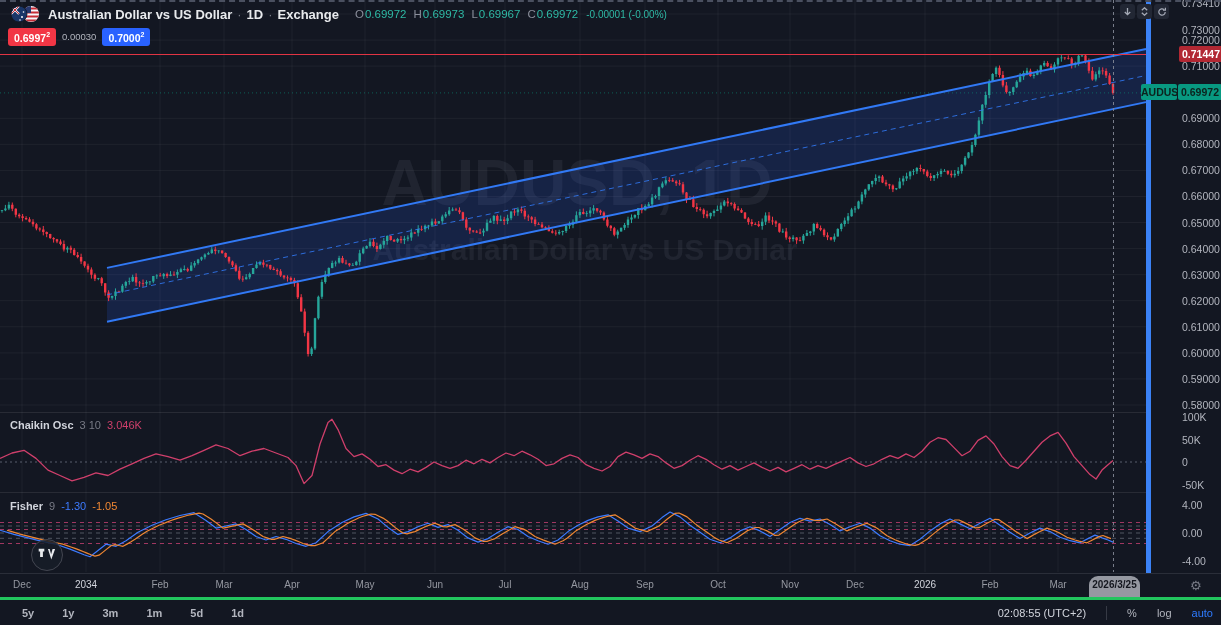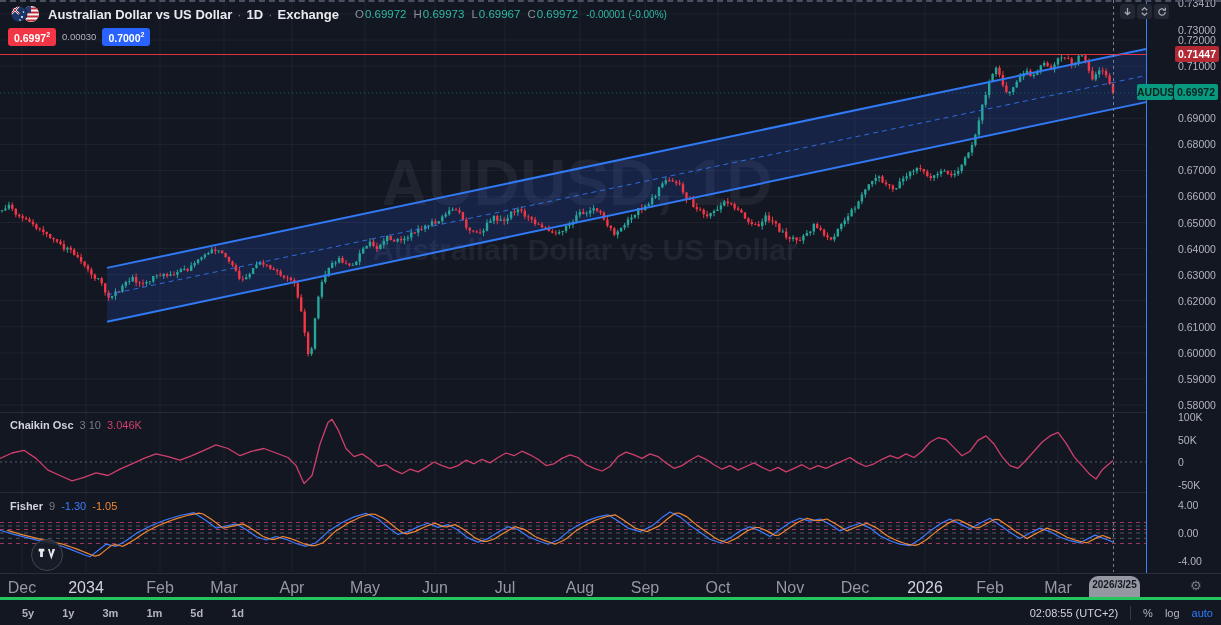--- a/index.html
+++ b/index.html
@@ -27,34 +27,34 @@
   .chip-red sup,.chip-blue sup{font-size:7px;}
   .spread{font-size:9.5px;color:#b2b5be;}
   
   .pane-btns{position:absolute;left:1120px;top:4px;z-index:35;display:flex;gap:2px;}
   .pbtn{width:15px;height:15px;background:#222734;border-radius:3px;display:flex;align-items:center;justify-content:center;cursor:pointer;}
   
   .ind{position:absolute;z-index:25;display:flex;gap:6px;align-items:baseline;font-size:11px;}
   .ind .nm{color:#d1d4dc;font-weight:700;}
   .ind .pr{color:#787b86;}
   
-  .paxis{position:absolute;left:1146px;top:0;width:75px;height:573px;background:#131722;border-left:1px solid #3b82f6;z-index:20;}
+  .paxis{position:absolute;left:1146px;top:0;width:75px;height:573px;background:#131722;border-left:5px solid #3b82f6;z-index:20;}
   .axis-label{position:absolute;left:31px;font-size:10.5px;color:#b2b5be;line-height:12px;white-space:nowrap;}
   .chip{position:absolute;height:16px;line-height:16px;font-size:10.5px;font-weight:700;text-align:center;border-radius:2px;}
   
   .taxis{position:absolute;left:0;top:573px;width:1221px;height:24px;background:#131722;border-top:1px solid #2a2e39;z-index:20;}
-  .t-label{position:absolute;top:5px;transform:translateX(-50%);font-size:16px;color:#9598a1;white-space:nowrap;}
+  .t-label{position:absolute;top:5px;transform:translateX(-50%);font-size:10px;color:#9598a1;white-space:nowrap;}
   .t-label.year{color:#d1d4dc;}
   .t-chip{position:absolute;top:2px;height:30px;line-height:18px;border-radius:9px;background:#9598a1;color:#14171f;font-size:10px;font-weight:700;text-align:center;}
   .gear{position:absolute;font-family:"DejaVu Sans",sans-serif;font-size:13px;color:#787b86;cursor:pointer;}
   
   .toolbar{position:absolute;left:0;top:597px;width:1221px;height:28px;background:#131722;border-top:3px solid #22c55e;z-index:20;display:flex;align-items:center;justify-content:space-between;padding:0 8px;}
   .ranges{display:flex;align-items:center;}
   .rng{padding:2px 14px;font-size:11px;font-weight:700;color:#b2b5be;border-radius:4px;cursor:pointer;}
-  .tb-right{display:flex;align-items:center;gap:12px;}
+  .tb-right{display:flex;align-items:center;gap:20px;}
   .clock{font-size:11px;color:#d1d4dc;cursor:pointer;}
   .vdiv{width:1px;height:14px;background:#363a45;}
   .tb-btn{font-size:11px;color:#b2b5be;cursor:pointer;}
   .tb-auto{font-size:11px;color:#2e7bff;cursor:pointer;}
   
   .tvlogo{position:absolute;left:31px;top:539px;width:32px;height:32px;border-radius:50%;background:rgba(24,29,40,0.85);border:1px solid #434651;z-index:24;display:flex;align-items:center;justify-content:center;cursor:pointer;}
 </style>
 </head>
 <body>
 

